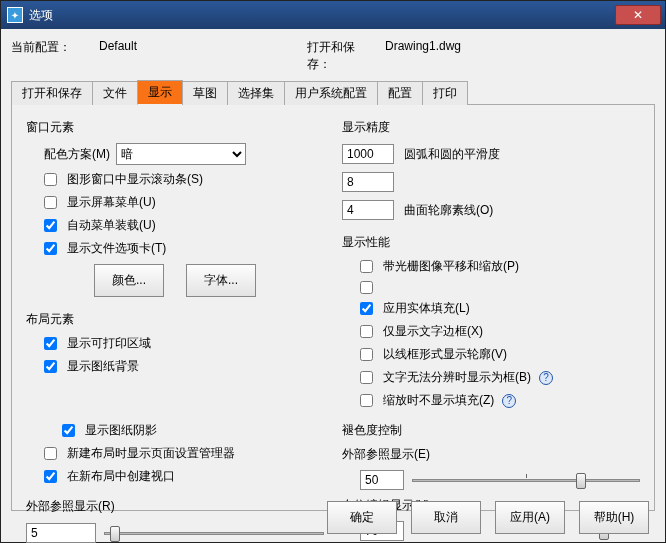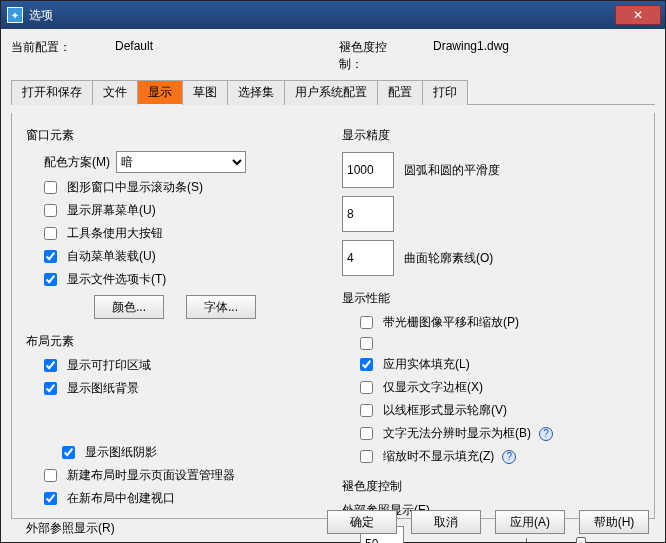--- a/index.html
+++ b/index.html
@@ -3,36 +3,36 @@
 <meta charset="utf-8">
 <style>
   * { box-sizing: border-box; font-family: "Microsoft YaHei", "SimSun", sans-serif; font-size: 12px; }
   body { margin: 0; background: #5a5a5a; width: 666px; height: 543px; overflow: hidden; }
   .window { width: 666px; height: 543px; background: #fff; border: 1px solid #222; position: relative; }
   .titlebar { height: 28px; background: linear-gradient(#2b5797,#1e3e6e); color: #fff; display: flex; align-items: center; padding: 0 0 0 6px; }
   .titlebar .icon { width: 16px; height: 16px; background: #3a9bdc; margin-right: 6px; display:flex;align-items:center;justify-content:center;font-size:10px;color:#fff;border:1px solid #fff; }
   .titlebar .title { flex:1; }
   .close-btn { width: 46px; height: 20px; background: #c94f4f; border:1px solid #8a2a2a; color:#fff; display:flex;align-items:center;justify-content:center; margin-right:4px; border-radius:2px; cursor:pointer; }
   .body { position:absolute; top:28px; left:0; right:0; bottom:0; background:#f0f0f0; padding:6px 10px 10px 10px; }
-  .info-row { display:flex; gap:24px; margin:4px 0 6px 0; }
+  .info-row { display:flex; gap:8px; margin:4px 0 6px 0; }
   .info-row .lbl { width:80px; }
   .info-row .val { width:200px; }
-  .tabs { display:flex; border-bottom:1px solid #aaa; margin-bottom:8px; }
+  .tabs { display:flex; border-bottom:1px solid #aaa; margin-bottom:0;align-items:center; }
   .tab { padding:3px 10px; border:1px solid #aaa; border-bottom:none; background:#eaeaea; margin-right:-1px; cursor:pointer; position:relative; top:1px; }
   .tab.active { background:#f97316; border-bottom:1px solid #f0f0f0; }
   .panel { border:1px solid #aaa; border-top:none; padding:10px 14px 10px 14px; background:#f0f0f0; height:406px; display:flex; gap:18px; }
   .col { flex:1; display:flex; flex-direction:column; gap:4px; }
   .group-title { margin:4px 0 2px 0; }
   .row { display:flex; align-items:center; gap:6px; margin:1px 0; }
   .row.indent1 { padding-left:18px; }
   .row.indent2 { padding-left:36px;margin-top:42px; }
   input[type=checkbox] { margin:0 4px 0 0; }
-  input[type=text] { height:36px; border:1px solid #888; padding:0 4px; background:#fff; }
+  input[type=text] { height:20px; border:1px solid #888; padding:0 4px; background:#fff; }
   select { height:22px; border:1px solid #888; background:#fff; min-width:130px; }
-  .btn { height:24px; min-width:70px; border:1px solid #888; background:linear-gradient(#fdfdfd,#e3e3e3); cursor:pointer; padding:0 10px; }
+  .btn { height:33px; min-width:70px; border:1px solid #888; background:linear-gradient(#fdfdfd,#e3e3e3); cursor:pointer; padding:0 10px; }
   .btn-row { display:flex; gap:22px; justify-content:center; margin:2px 0 6px 0; }
   .num-input { width:52px; }
   .num-row { display:flex; align-items:center; gap:10px; margin:2px 0; }
   .num-row .lbl2 { flex:1; }
   .bottom-btns { position:absolute; bottom:8px; right:16px; display:flex; gap:14px; }
   .slider-row { display:flex; align-items:center; gap:8px; margin:2px 0 2px 18px; }
   .slider-row input[type=text]{ width:44px; }
   .slider { flex:1; height:20px; position:relative; }
   .slider-track { position:absolute; top:9px; left:0; right:0; height:3px; background:#bbb; border:1px solid #888; }
   .slider-tick { position:absolute; top:4px; width:1px; height:4px; background:#666; }
@@ -46,21 +46,21 @@
   <div class="titlebar">
     <div class="icon">✦</div>
     <div class="title">选项</div>
     <div class="close-btn">✕</div>
   </div>
 
   <div class="body">
     <div class="info-row">
       <span class="lbl">当前配置：</span>
       <span class="val">Default</span>
-      <span class="lbl" style="width:70px">褪色度控制：</span>
+      <span class="lbl" style="width:70px">打开和保存：</span>
       <span class="val">Drawing1.dwg</span>
     </div>
 
     <div class="tabs">
       <div class="tab">打开和保存</div>
       <div class="tab">文件</div>
       <div class="tab active">显示</div>
       <div class="tab">草图</div>
       <div class="tab">选择集</div>
       <div class="tab">用户系统配置</div>
@@ -78,24 +78,20 @@
         </div>
         <div class="row indent1">
             <input type="checkbox" style="">
             <span>图形窗口中显示滚动条(S)</span>
           </div>
         <div class="row indent1">
             <input type="checkbox" style="">
             <span>显示屏幕菜单(U)</span>
           </div>
         <div class="row indent1">
-            <input type="checkbox" style="">
-            <span>工具条使用大按钮</span>
-          </div>
-        <div class="row indent1">
             <input type="checkbox" checked="" style="">
             <span>自动菜单装载(U)</span>
           </div>
         <div class="row indent1">
             <input type="checkbox" checked="" style="">
             <span>显示文件选项卡(T)</span>
           </div>
         <div class="btn-row">
           <button class="btn">颜色...</button>
           <button class="btn">字体...</button>

